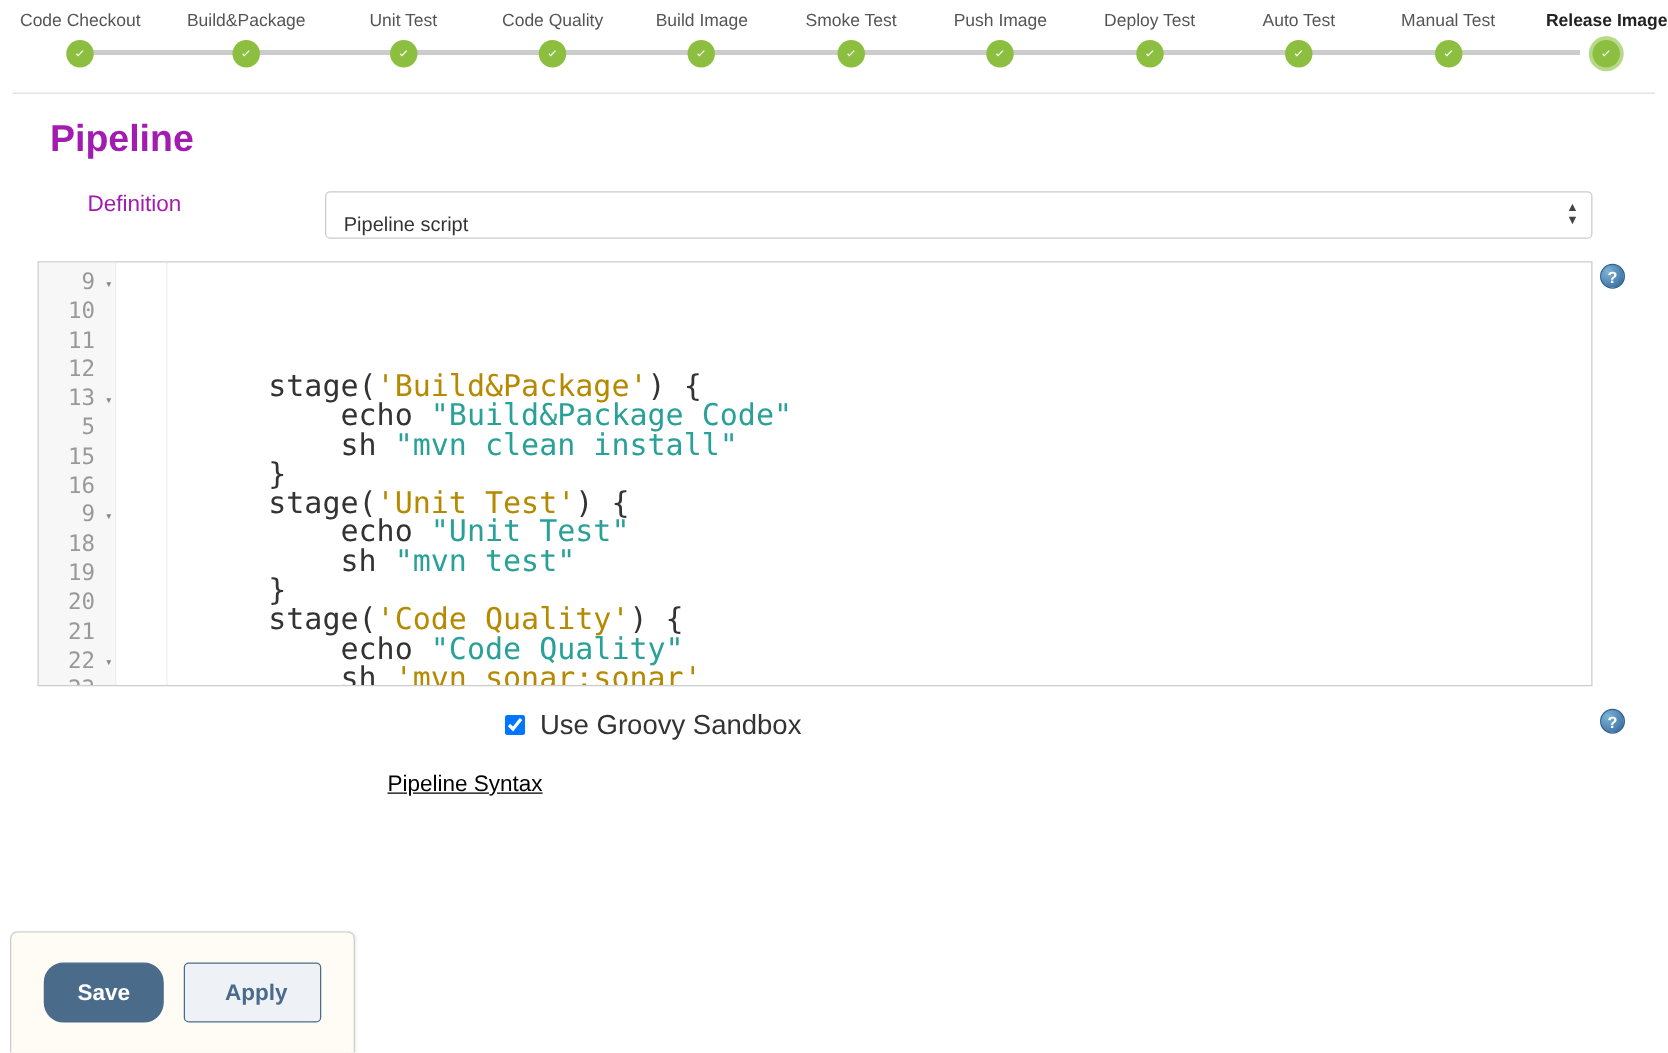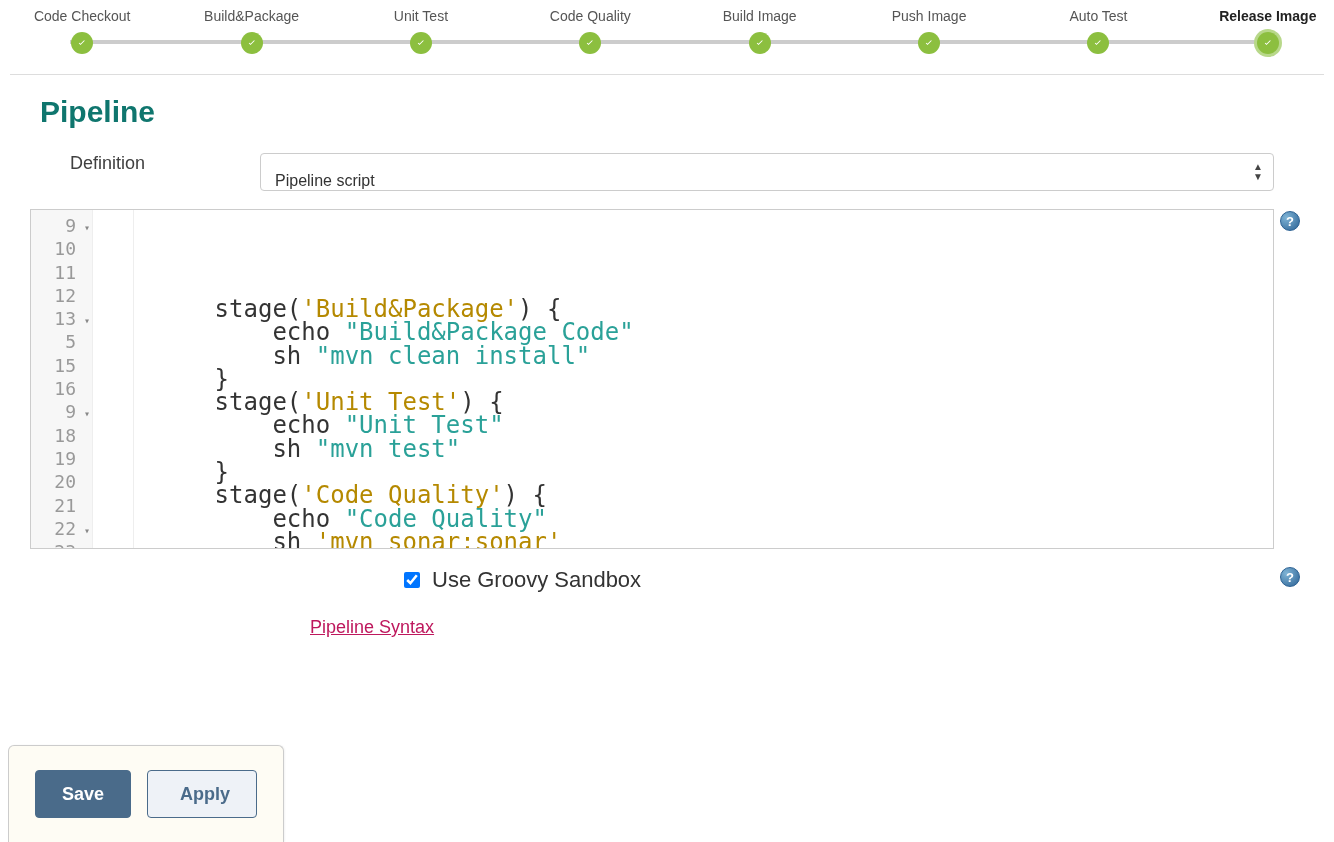--- a/index.html
+++ b/index.html
@@ -62,32 +62,32 @@
   .divider {
     border-top: 1px solid #ddd;
     margin: 0 10px;
   }
   .section {
     padding: 10px 30px;
   }
   .section-title {
     font-size: 30px;
     font-weight: bold;
-    color: #0f766e;
+    color: #a21caf;
     margin: 10px 0 24px 10px;
   }
   .row {
     display: flex;
     margin-bottom: 18px;
   }
   .row-label {
     width: 230px;
     padding-left: 40px;
     font-size: 18px;
-    color: #404040;
+    color: #a21caf;
   }
   .row-content {
     flex: 1;
     padding-right: 30px;
     position: relative;
   }
   .select-wrap {
     border: 1px solid #ccc;
     border-radius: 4px;
     height: 38px;
@@ -197,21 +197,21 @@
   .sandbox-row input[type=checkbox] {
     width: 16px; height: 16px;
     margin-right: 12px;
   }
   .sandbox-row label { font-size: 22px; }
   .syntax-link {
     display: inline-block;
     margin-top: 24px;
     margin-left: 280px;
     font-size: 18px;
-    color: #be185d;
+    color: #000000;
     text-decoration: underline;
   }
   .buttons-wrap {
     position: absolute;
     bottom: 0;
     left: 8px;
     border: 1px solid #ccc;
     border-bottom: none;
     border-radius: 6px 6px 0 0;
     background: #fefcf4;
@@ -225,20 +225,21 @@
     padding: 0 26px;
     border-radius: 4px;
     font-size: 18px;
     font-weight: bold;
     border: 1px solid #4a6b8a;
     cursor: pointer;
   }
   .btn-save {
     background: #4a6b8a;
     color: #fff;
+    border-radius: 16px;
   }
   .btn-apply {
     background: #eef2f7;
     color: #4a6b8a;
     padding-left: 32px;
   }
   .page { position: relative; height: 842px; }
 </style>
 </head>
 <body>
@@ -282,29 +283,53 @@
       </div>
       <div class="stage">
         <div class="stage-label">Build Image</div>
         <div class="stage-dot">
           <svg viewBox="0 0 24 24">
             <path fill="#fff" d="M9 16.2l-3.5-3.5 1.4-1.4L9 13.4l7.1-7.1 1.4 1.4z"></path>
           </svg>
         </div>
       </div>
       <div class="stage">
+        <div class="stage-label">Smoke Test</div>
+        <div class="stage-dot">
+          <svg viewBox="0 0 24 24">
+            <path fill="#fff" d="M9 16.2l-3.5-3.5 1.4-1.4L9 13.4l7.1-7.1 1.4 1.4z"></path>
+          </svg>
+        </div>
+      </div>
+      <div class="stage">
         <div class="stage-label">Push Image</div>
         <div class="stage-dot">
           <svg viewBox="0 0 24 24">
             <path fill="#fff" d="M9 16.2l-3.5-3.5 1.4-1.4L9 13.4l7.1-7.1 1.4 1.4z"></path>
           </svg>
         </div>
       </div>
       <div class="stage">
+        <div class="stage-label">Deploy Test</div>
+        <div class="stage-dot">
+          <svg viewBox="0 0 24 24">
+            <path fill="#fff" d="M9 16.2l-3.5-3.5 1.4-1.4L9 13.4l7.1-7.1 1.4 1.4z"></path>
+          </svg>
+        </div>
+      </div>
+      <div class="stage">
         <div class="stage-label">Auto Test</div>
+        <div class="stage-dot">
+          <svg viewBox="0 0 24 24">
+            <path fill="#fff" d="M9 16.2l-3.5-3.5 1.4-1.4L9 13.4l7.1-7.1 1.4 1.4z"></path>
+          </svg>
+        </div>
+      </div>
+      <div class="stage">
+        <div class="stage-label">Manual Test</div>
         <div class="stage-dot">
           <svg viewBox="0 0 24 24">
             <path fill="#fff" d="M9 16.2l-3.5-3.5 1.4-1.4L9 13.4l7.1-7.1 1.4 1.4z"></path>
           </svg>
         </div>
       </div>
       <div class="stage active">
         <div class="stage-label">Release Image</div>
         <div class="stage-dot">
           <svg viewBox="0 0 24 24">

